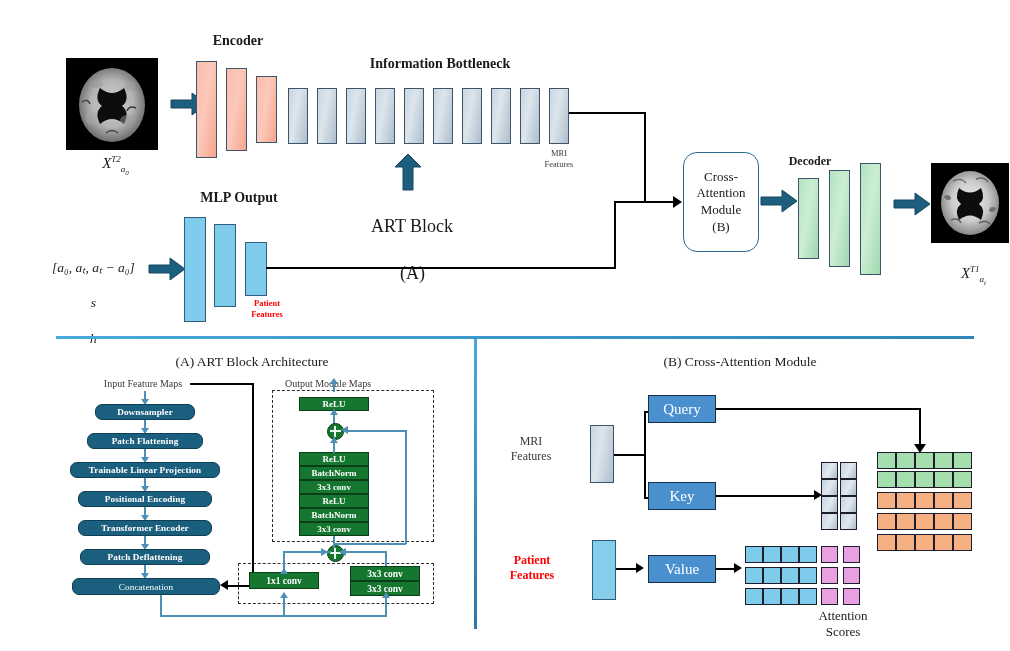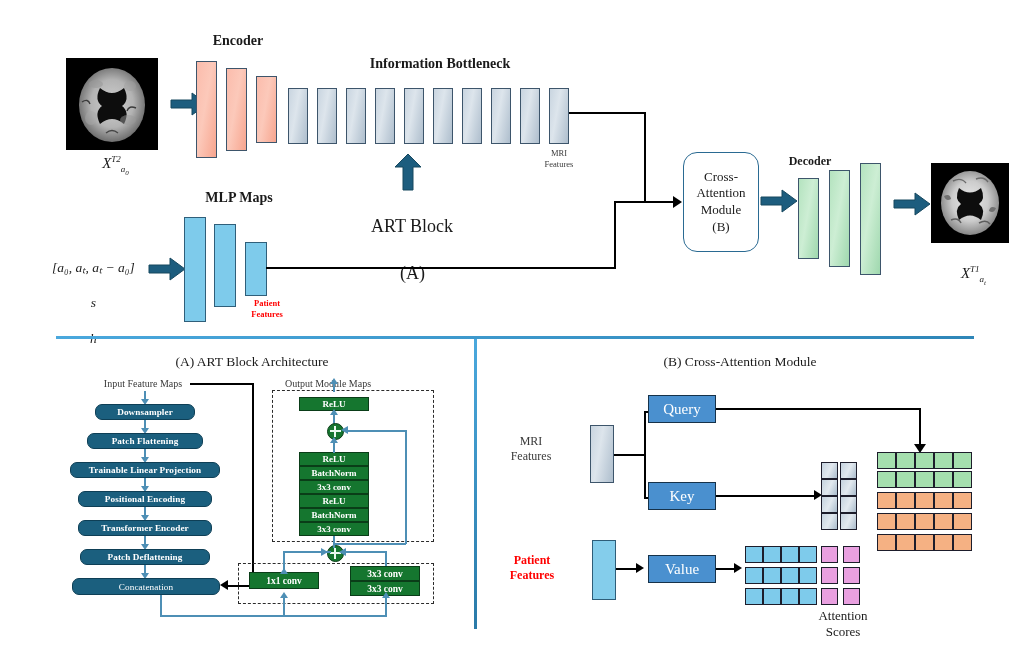--- a/index.html
+++ b/index.html
@@ -132,21 +132,21 @@
 <div class="lbl ctr" style="left:340px;top:192px;width:136px;font-size:18px;line-height:1.3;">
   <span>ART Block</span><br>
   <span>(A)</span>
 </div>
 
 <div class="ln" style="left:569px;top:112px;width:77px;height:2.4px;"></div>
 <div class="ln" style="left:644px;top:112px;width:2.4px;height:91px;"></div>
 <div class="ln" style="left:614px;top:201px;width:62px;height:2.4px;"></div>
 <div class="tri" style="left:673px;top:196px;border-top:6px solid transparent;border-bottom:6px solid transparent;border-left:9px solid #000;"></div>
 
-<div class="lbl bold ctr" style="left:178px;top:190px;width:122px;font-size:14px;">MLP Maps</div>
+<div class="lbl bold ctr" style="left:178px;top:190px;width:122px;font-size:14px;">MLP Output</div>
 
 <div class="lbl ctr" style="left:24px;top:241px;width:132px;font-size:13.5px;line-height:1.32;font-style:italic;">
   <span>[a₀, aₜ, aₜ − a₀]</span><br>
   <span>s</span><br>
   <span>h</span>
 </div>
 
 <div class="fatarrow" style="left:148px;top:255px;">
   <svg width="38" height="28" viewBox="0 0 38 28">
     <path d="M1 10 L22 10 L22 3 L37 14 L22 25 L22 18 L1 18 Z" fill="#1d5d7e" stroke="#17485f" stroke-width="1"></path>

